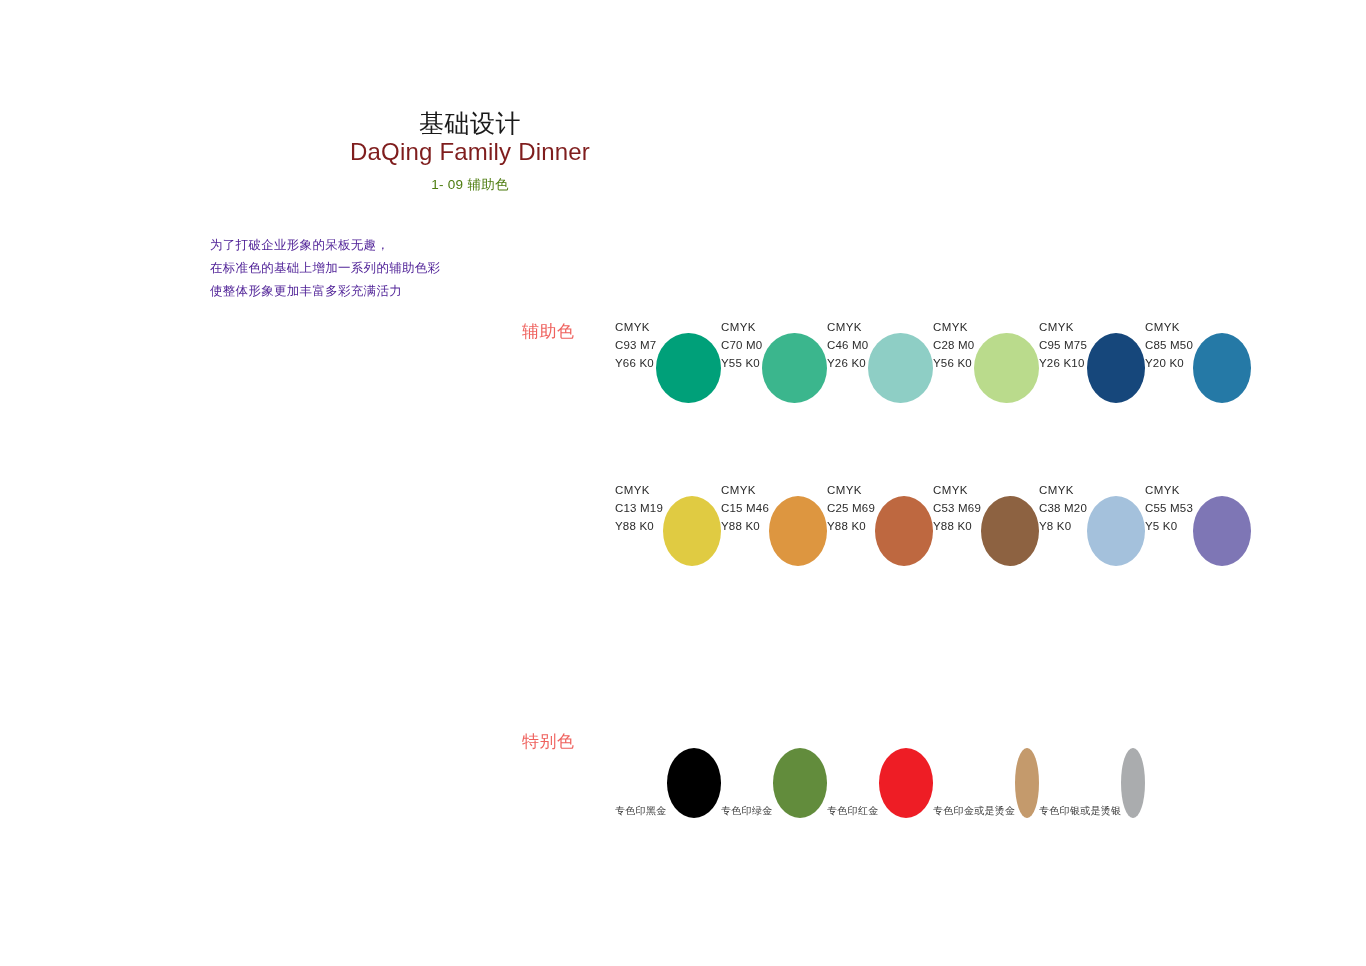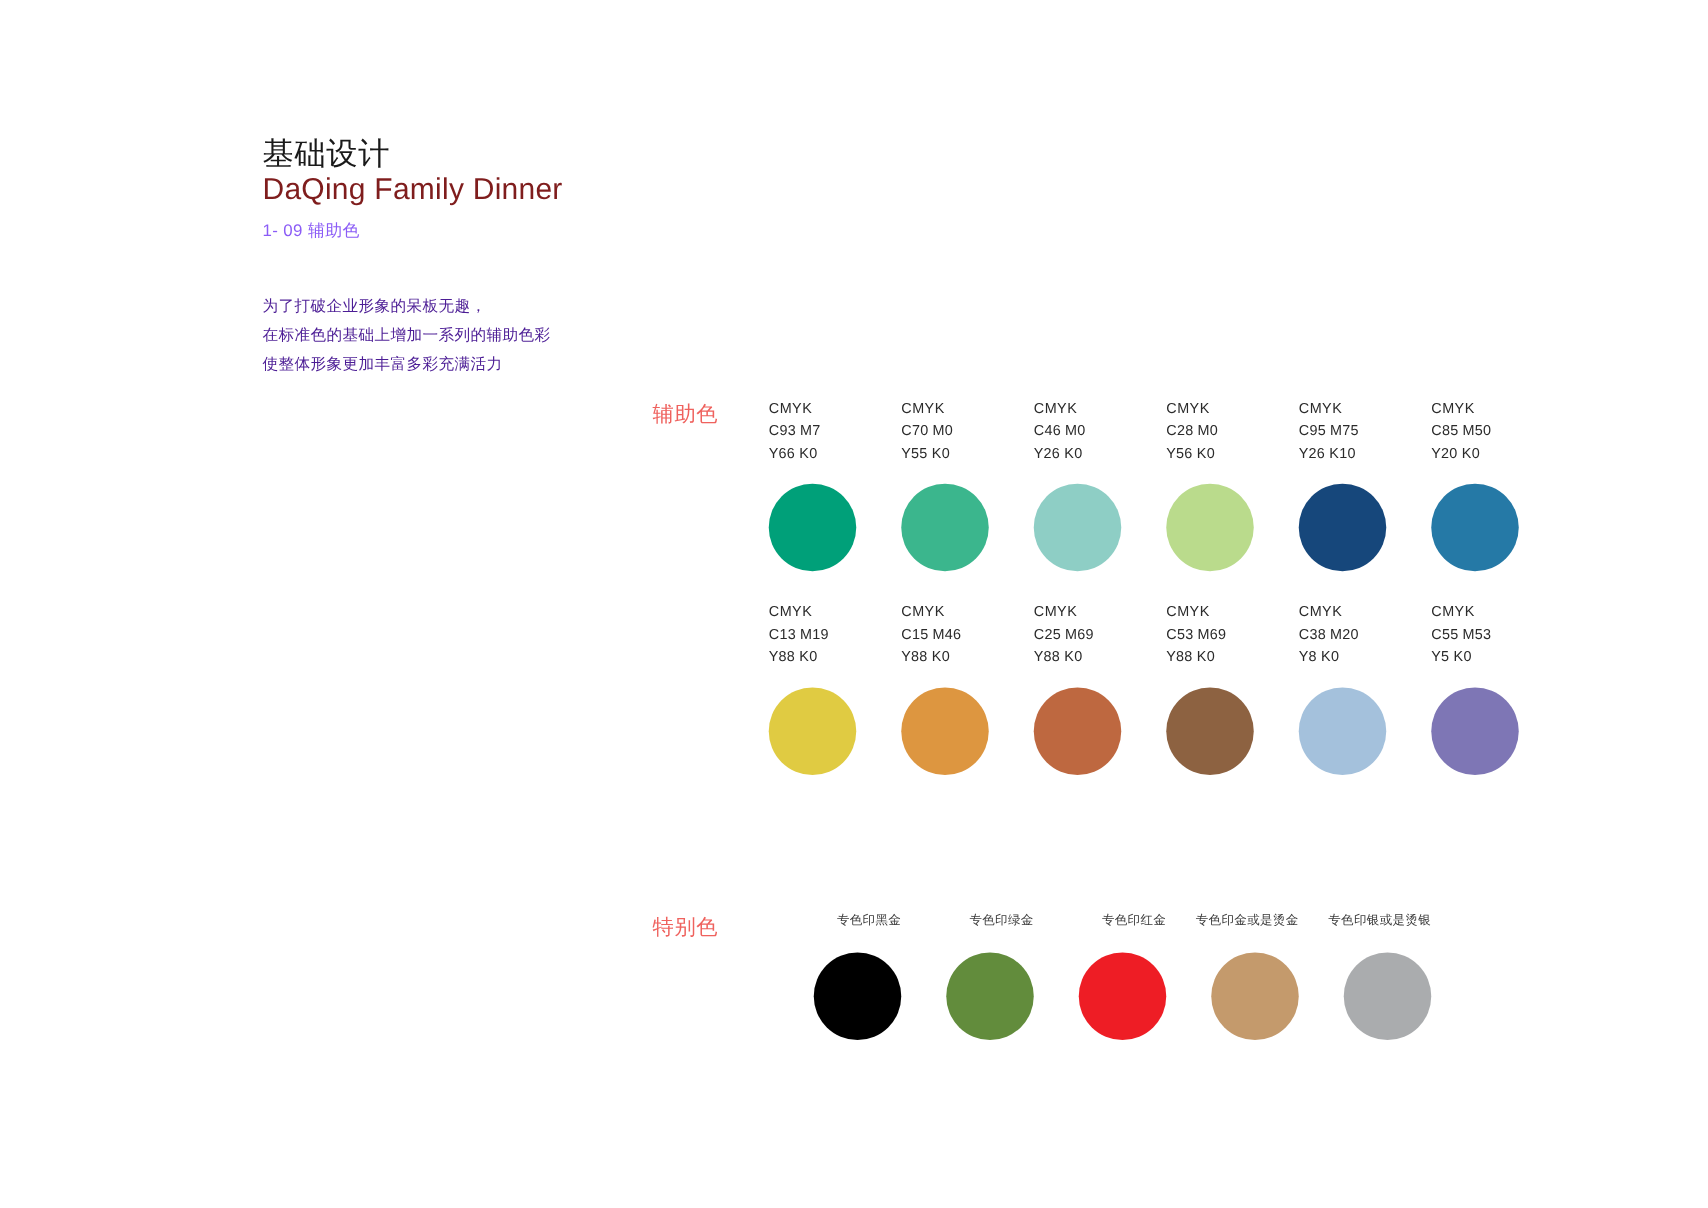--- a/index.html
+++ b/index.html
@@ -15,20 +15,21 @@
     overflow: hidden;
     position: relative;
   }
 
   
   #header-block {
     position: absolute;
     left: 210px;
     top: 108px;
     width: 520px;
+    text-align: center;
   }
   #title-cn {
     font-size: 25px;
     line-height: 30px;
     font-weight: 400;
     letter-spacing: 0.5px;
     color: #1a1a1a;
     margin: 0;
   }
   #title-en {
@@ -36,21 +37,21 @@
     line-height: 24px;
     font-weight: 400;
     letter-spacing: 0.2px;
     color: #7f1d1d;
     margin: 2px 0 0 0;
   }
   #section-number {
     font-size: 13.5px;
     line-height: 18px;
     letter-spacing: 0.3px;
-    color: #8b5cf6;
+    color: #4d7c0f;
     margin: 12px 0 0 0;
   }
 
   
   #intro-paragraph {
     position: absolute;
     left: 210px;
     top: 234px;
     width: 330px;
     font-size: 12.5px;
@@ -77,21 +78,21 @@
     display: flex;
     flex-direction: row;
   }
   #grid-aux-row1 { left: 615px; top: 318px; }
   #grid-aux-row2 { left: 615px; top: 481px; }
   #grid-special  { left: 615px; top: 730px; }
 
   .swatch-cell {
     width: 106px;
     display: flex;
-    flex-direction: column;
+    flex-direction: row;
     align-items: flex-start;
   }
 
   .cmyk-block {
     font-size: 11.5px;
     line-height: 18px;
     color: #2b2b2b;
     letter-spacing: 0.2px;
     white-space: nowrap;
   }

